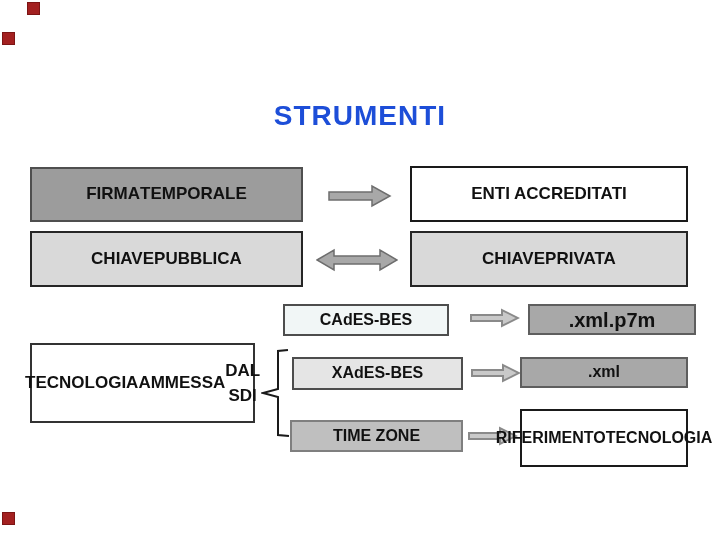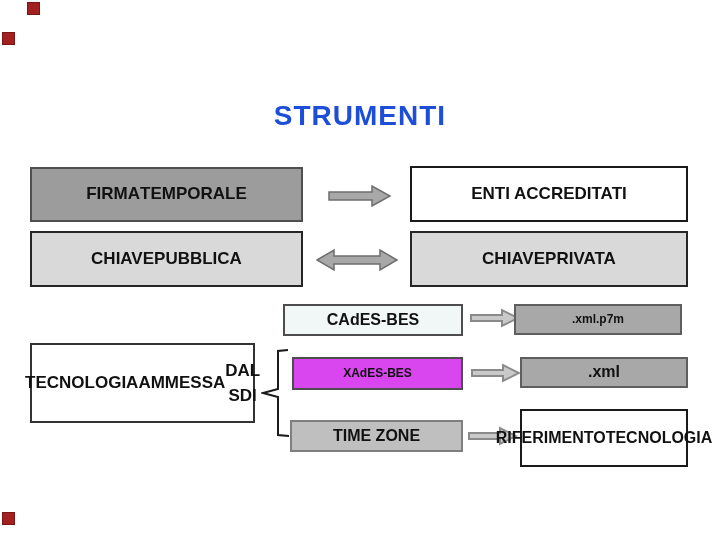--- a/index.html
+++ b/index.html
@@ -27,24 +27,24 @@
   .box{
     position:absolute;box-sizing:border-box;
     display:flex;flex-direction:row;align-items:center;justify-content:center;
     text-align:center;font-weight:bold;line-height:1.3;
   }
   .box span{display:block;}
   .firma        {left:30px; top:167px;width:273px;height:55px;background:#9c9c9c;border:2px solid #4f4f4f;font-size:17px;}
   .enti         {left:410px;top:166px;width:278px;height:56px;background:#ffffff;border:2px solid #1a1a1a;font-size:17px;}
   .chiave-pub   {left:30px; top:231px;width:273px;height:56px;background:#d9d9d9;border:2px solid #262626;font-size:17px;}
   .chiave-priv  {left:410px;top:231px;width:278px;height:56px;background:#d9d9d9;border:2px solid #262626;font-size:17px;}
-  .cades        {left:283px;top:304px;width:180px;height:32px;background:#f1f6f6;border:2px solid #4d4d4d;font-size:16px;}
-  .xmlp7m       {left:514px;top:304px;width:168px;height:31px;background:#a8a8a8;border:2px solid #5e5e5e;font-size:12px;}
+  .cades        {left:283px;top:304px;width:166px;height:32px;background:#f1f6f6;border:2px solid #4d4d4d;font-size:16px;}
+  .xmlp7m       {left:528px;top:304px;width:168px;height:31px;background:#a8a8a8;border:2px solid #5e5e5e;font-size:20px;}
   .tecnologia   {left:30px; top:343px;width:225px;height:80px;background:#ffffff;border:2px solid #333333;font-size:17px;line-height:1.5;}
-  .xades        {left:292px;top:357px;width:171px;height:33px;background:#d946ef;border:2px solid #4d4d4d;font-size:12px;}
+  .xades        {left:292px;top:357px;width:171px;height:33px;background:#e5e5e5;border:2px solid #4d4d4d;font-size:16px;}
   .xml          {left:520px;top:357px;width:168px;height:31px;background:#a8a8a8;border:2px solid #5e5e5e;font-size:16px;}
   .timezone     {left:290px;top:420px;width:173px;height:32px;background:#bfbfbf;border:2px solid #7f7f7f;font-size:16px;}
   .riferimento  {left:520px;top:409px;width:168px;height:58px;background:#ffffff;border:2px solid #1a1a1a;font-size:16px;}
   .arrow{position:absolute;}
   .a1{left:328px;top:184px;width:64px;height:24px;}
   .a2{left:316px;top:246px;width:82px;height:28px;}
   .a3{left:470px;top:307px;width:50px;height:22px;}
   .a4{left:471px;top:362px;width:50px;height:22px;}
   .a5{left:468px;top:425px;width:50px;height:22px;}
   .brace{position:absolute;left:261px;top:349px;width:29px;height:88px;}

